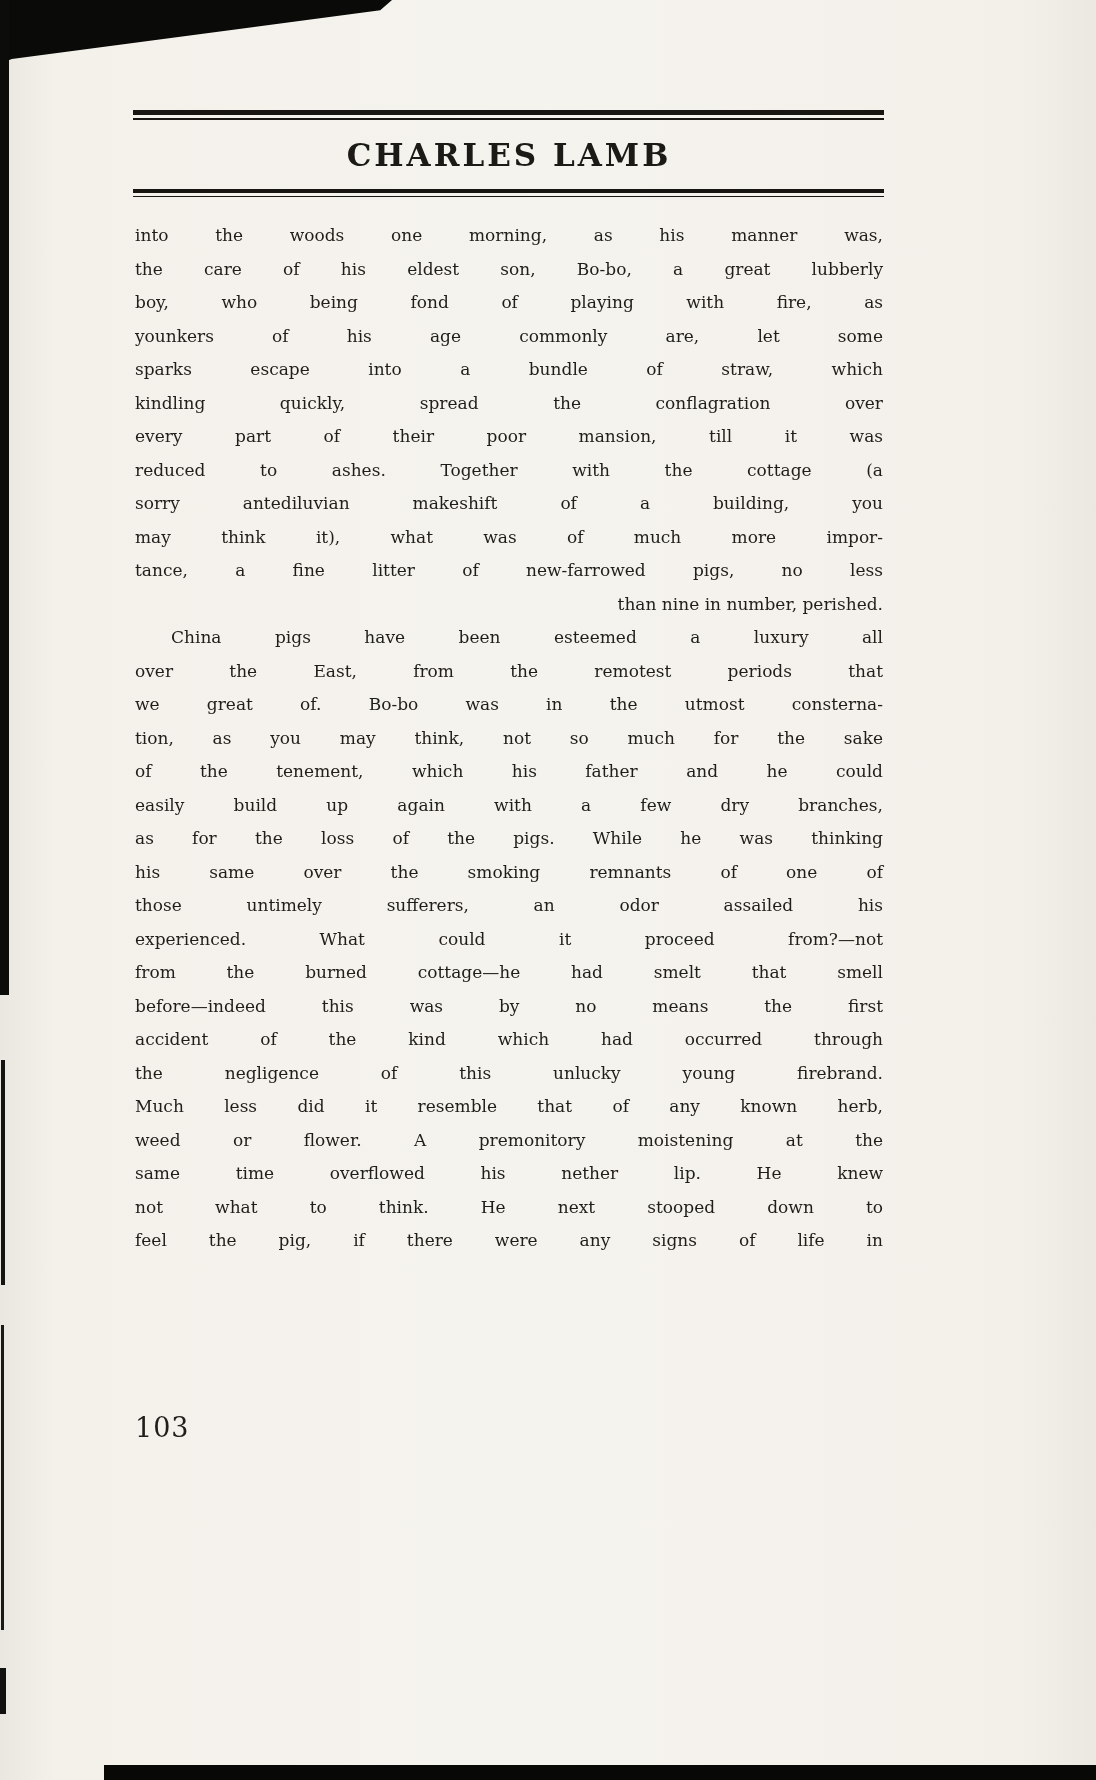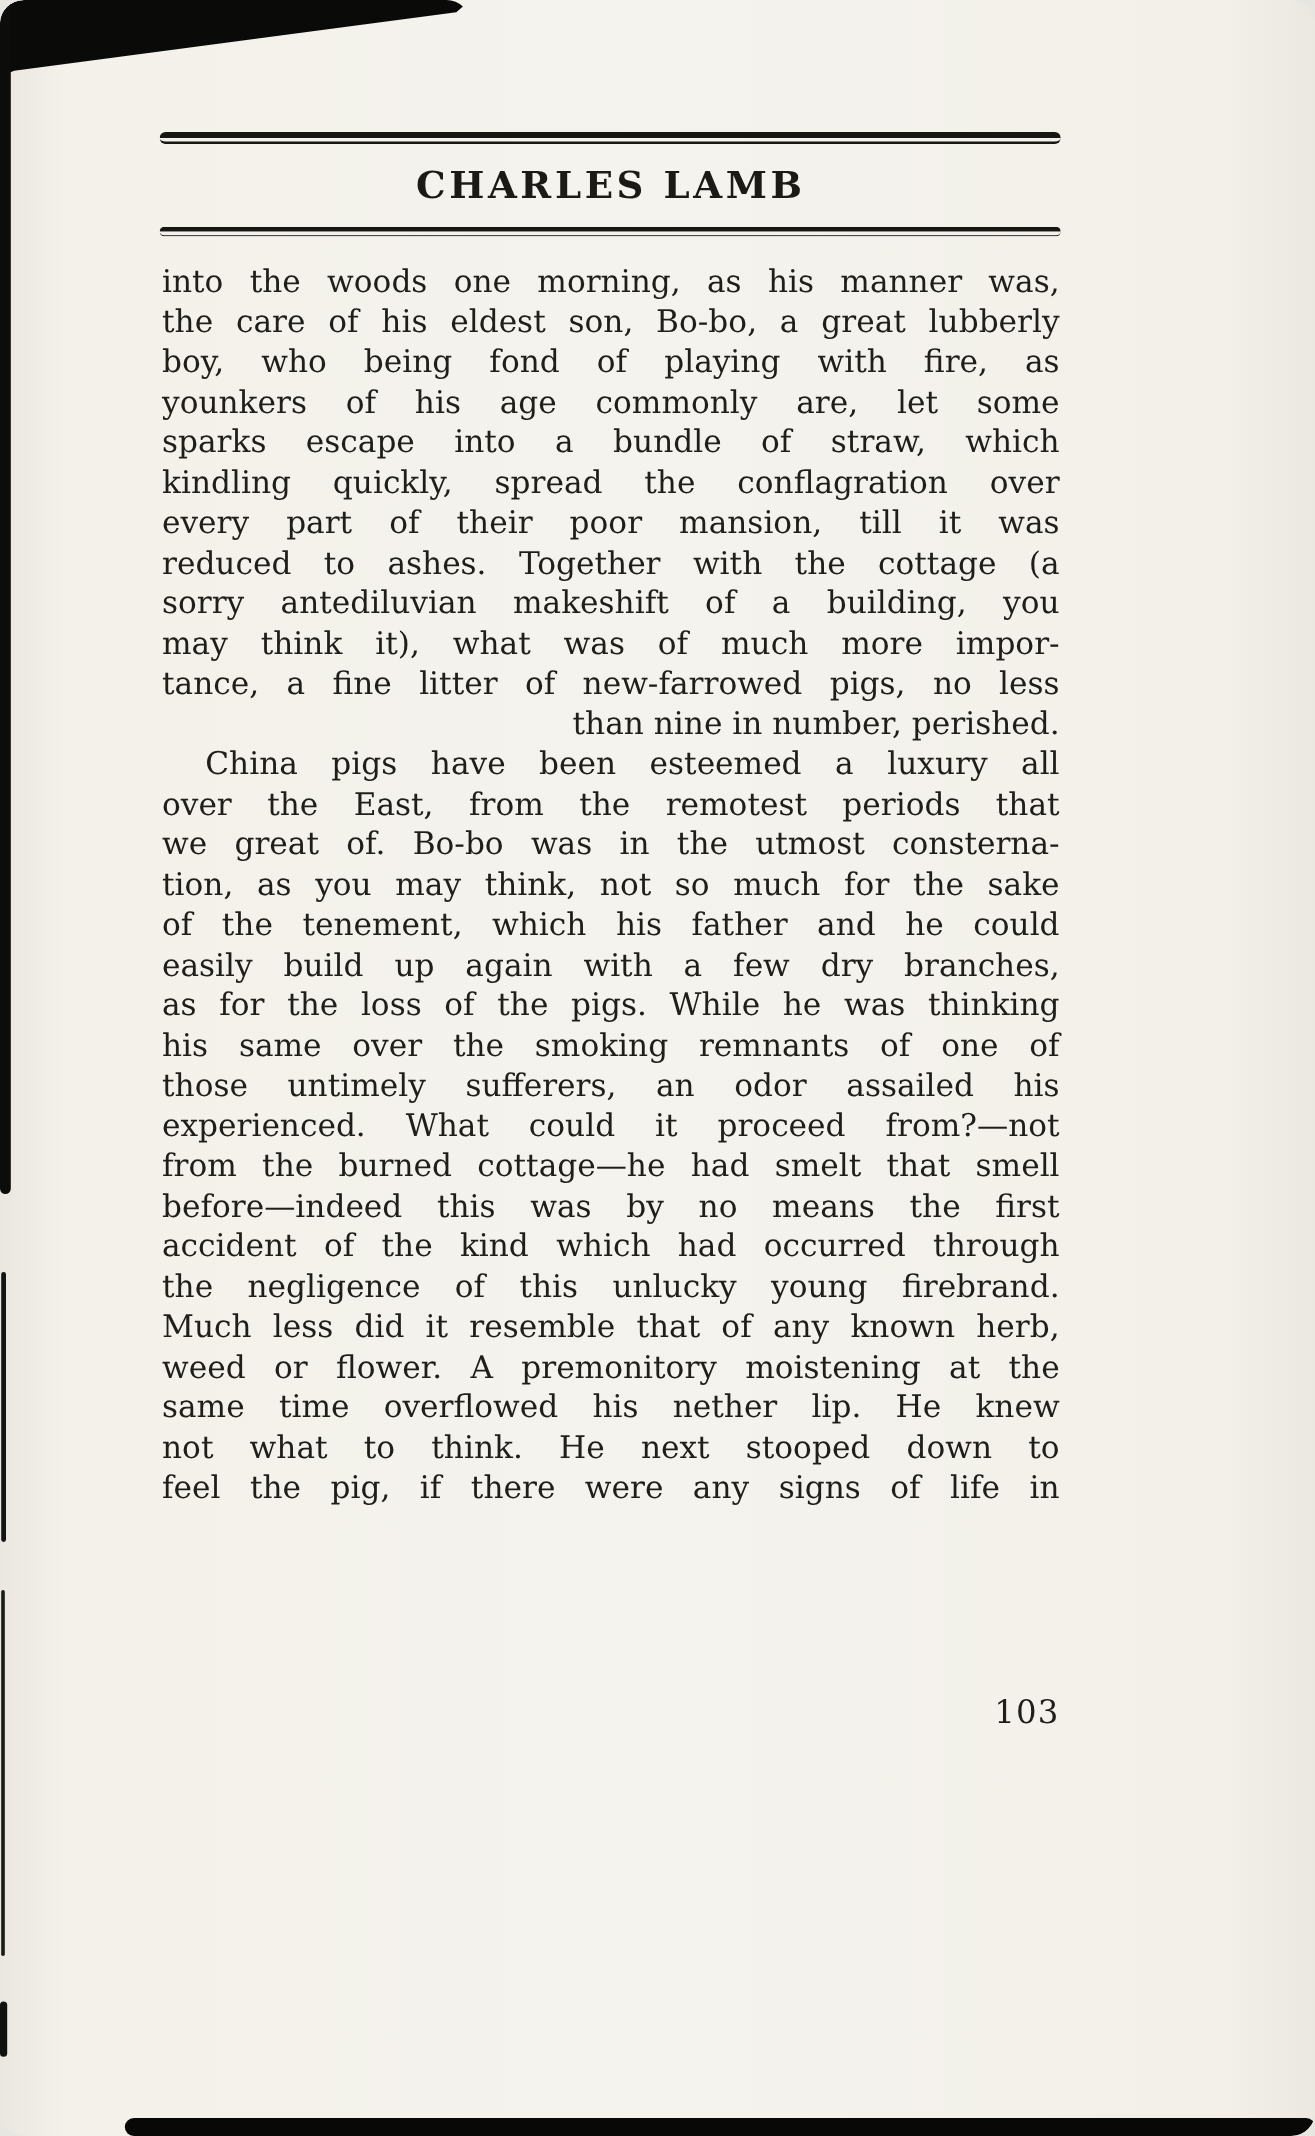--- a/index.html
+++ b/index.html
@@ -1,15 +1,15 @@
 <!DOCTYPE html>
 <html style="--ink: #1e1c18; --paper: #f4f2ec;"><head>
 <meta charset="utf-8">
 <style>
-  * { margin: 0; padding: 0; box-sizing: border-box; border-radius: 20px; }
+  * { margin: 0; padding: 0; box-sizing: border-box; }
   html, body { background: #e8e6e0; }
   body { width: 1096px; height: 1780px; position: relative; }
 
   .page {
     position: relative;
     width: 1096px;
     height: 1780px;
     overflow: hidden;
     background: linear-gradient(90deg, #e9e7e0 0%, #f3f1ea 5%, #f5f3ed 50%, #f2f0e9 93%, #eae8e1 100%);
     font-family: "DejaVu Serif", "Liberation Serif", serif;
@@ -59,31 +59,31 @@
     text-align: center;
     font-size: 31px;
     font-weight: 600;
     letter-spacing: 3px;
     color: #1b1a16;
   }
 
   
   .body-text {
     position: absolute; top: 219px; left: 135px; width: 748px;
-    font-size: 26px;
+    font-size: 17px;
     line-height: 33.5px;
     color: #201e1a;
   }
   .line { text-align: right; }
   .line.justify { text-align: justify; text-align-last: justify; text-justify: inter-word; }
   .line.indent { text-indent: 36px; }
 
   .page-number {
     position: absolute; top: 1412px; left: 135px; width: 748px;
-    text-align: right;
+    text-align: left;
     font-size: 27px;
     letter-spacing: 1px;
     color: #201e1a;
   }
 </style>
 </head>
 <body>
 
 <div class="page">
 

